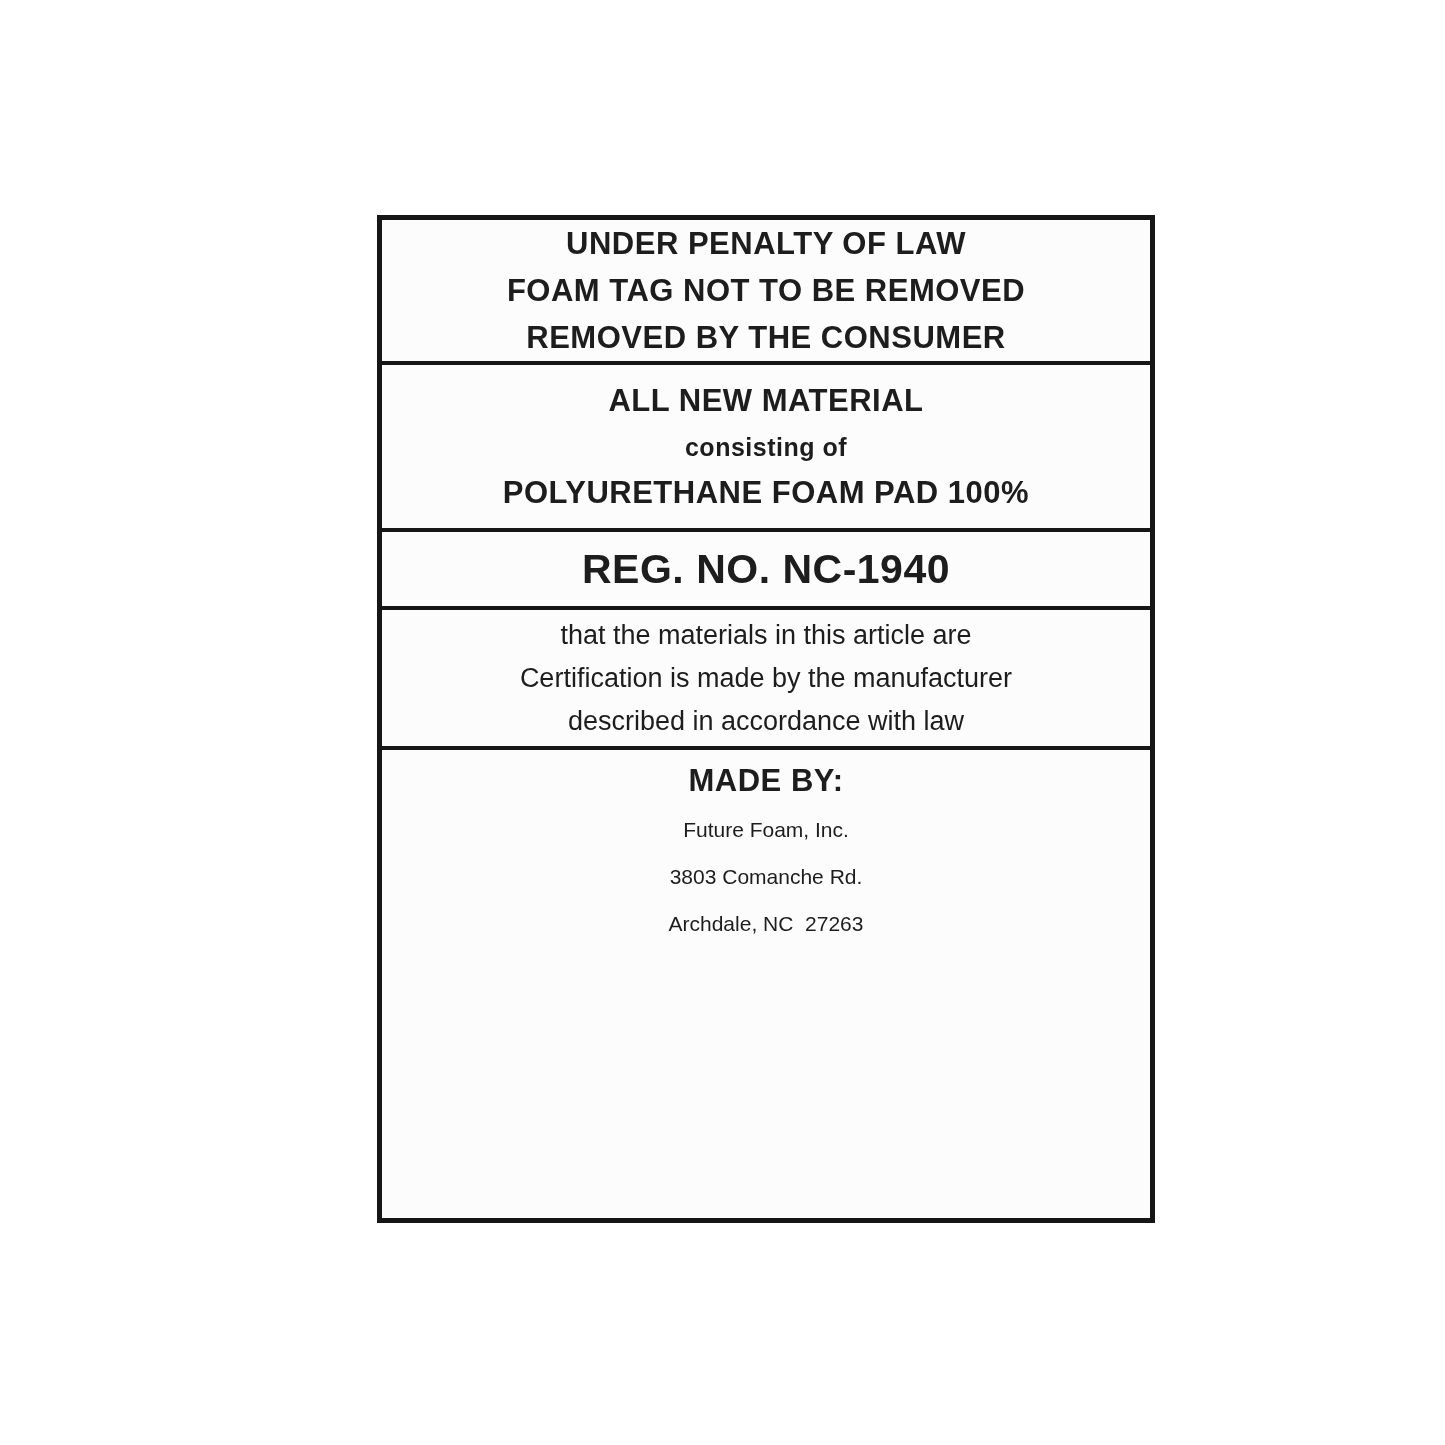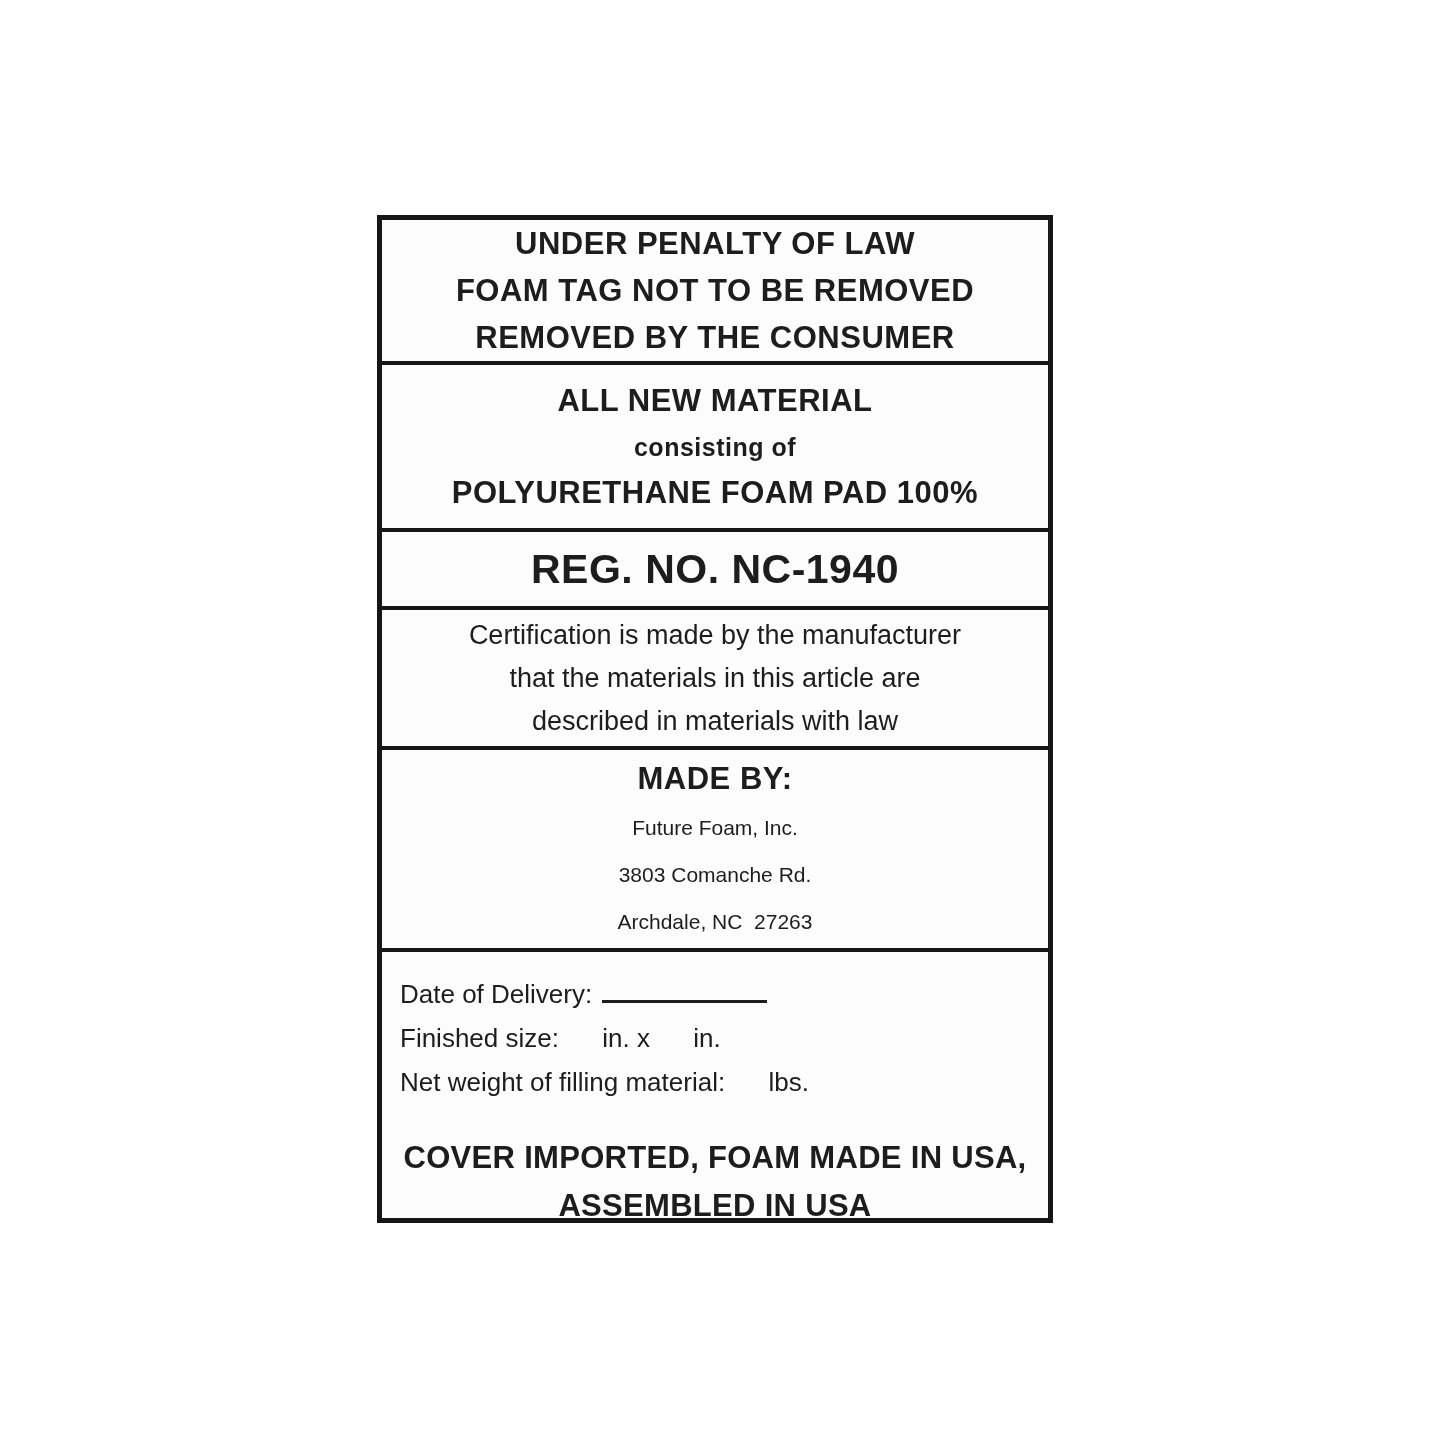--- a/index.html
+++ b/index.html
@@ -11,21 +11,21 @@
     position: relative;
     overflow: hidden;
   }
   .page {
     position: absolute; inset: 0;
     background: #ffffff;
   }
   .law-tag {
     position: absolute;
     left: 377px; top: 215px;
-    width: 676px; height: 1008px;
+    width: 778px; height: 1008px;
     border: 5px solid #161616;
     background: #fcfcfc;
     display: flex;
     flex-direction: column;
   }
   .sect {
     border-bottom: 4px solid #161616;
     display: flex;
     flex-direction: column;
     justify-content: center;
@@ -84,39 +84,27 @@
       <div class="bold-line">ALL NEW MATERIAL</div>
       <div class="bold-line smaller">consisting of</div>
       <div class="bold-line">POLYURETHANE FOAM PAD 100%</div>
     </div>
 
     <div class="sect sect-reg">
       <div class="reg-line">REG. NO. NC-1940</div>
     </div>
 
     <div class="sect sect-cert">
+      <div class="cert-line">that the materials in this article are</div>
       <div class="cert-line">Certification is made by the manufacturer</div>
-      <div class="cert-line">that the materials in this article are</div>
-      <div class="cert-line">described in materials with law</div>
+      <div class="cert-line">described in accordance with law</div>
     </div>
 
     <div class="sect sect-madeby">
       <div class="madeby-heading">MADE BY:</div>
       <div class="addr-line">Future Foam, Inc.</div>
       <div class="addr-line">3803 Comanche Rd.</div>
       <div class="addr-line">Archdale, NC  27263</div>
     </div>
 
-    <div class="sect sect-details">
-      <div class="detail-line date-row">
-        <span>Date of Delivery:</span>
-        <span class="fill-line"></span>
-      </div>
-      <div class="detail-line">Finished size:      in. x      in.</div>
-      <div class="detail-line">Net weight of filling material:      lbs.</div>
-      <div class="origin-block">
-        <div class="origin-line">COVER IMPORTED, FOAM MADE IN USA,</div>
-        <div class="origin-line">ASSEMBLED IN USA</div>
-      </div>
-    </div>
 
   </div>
 </div>
 
 </body></html>

